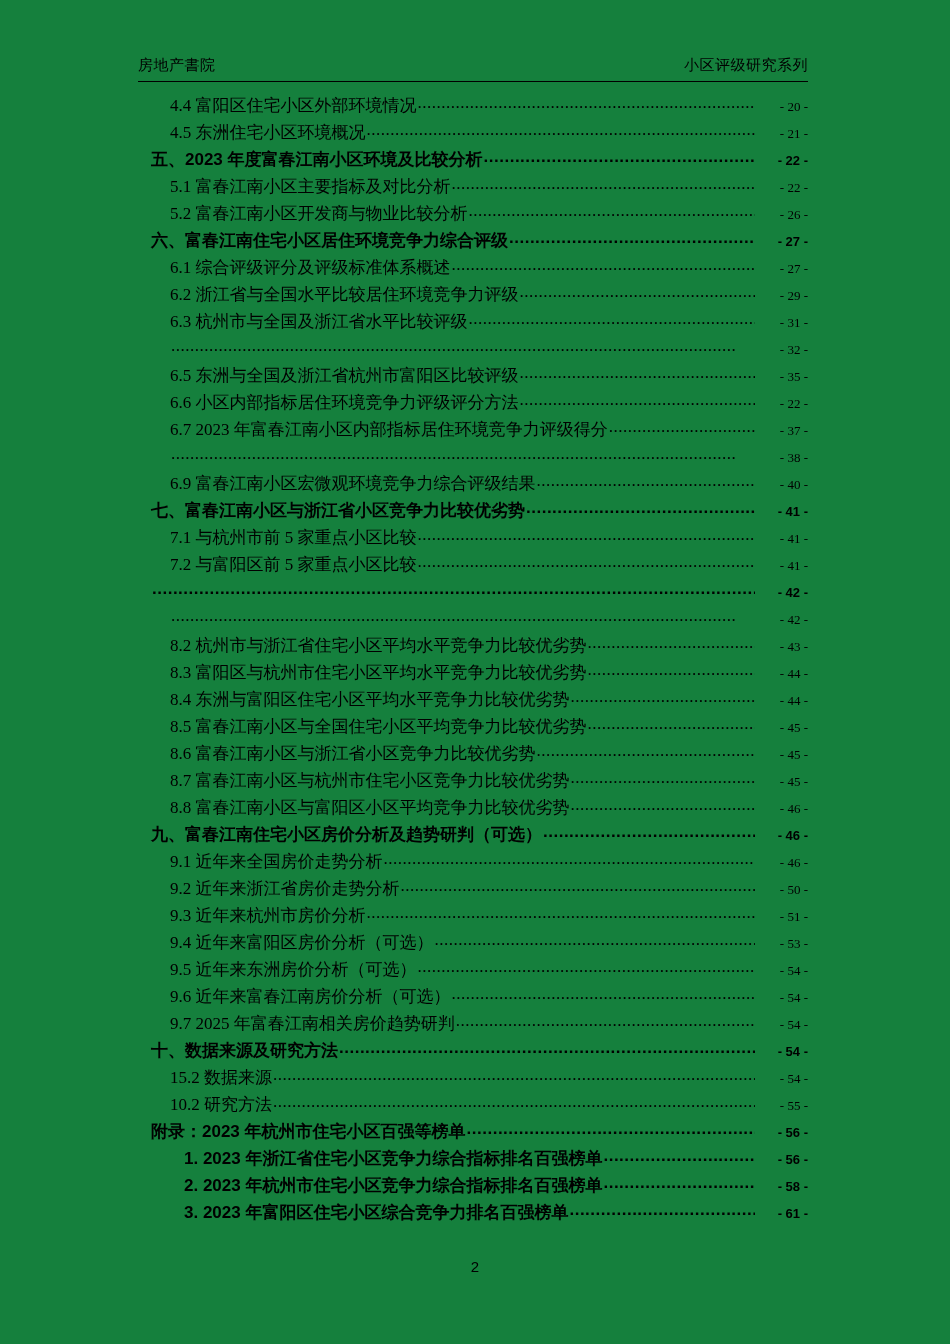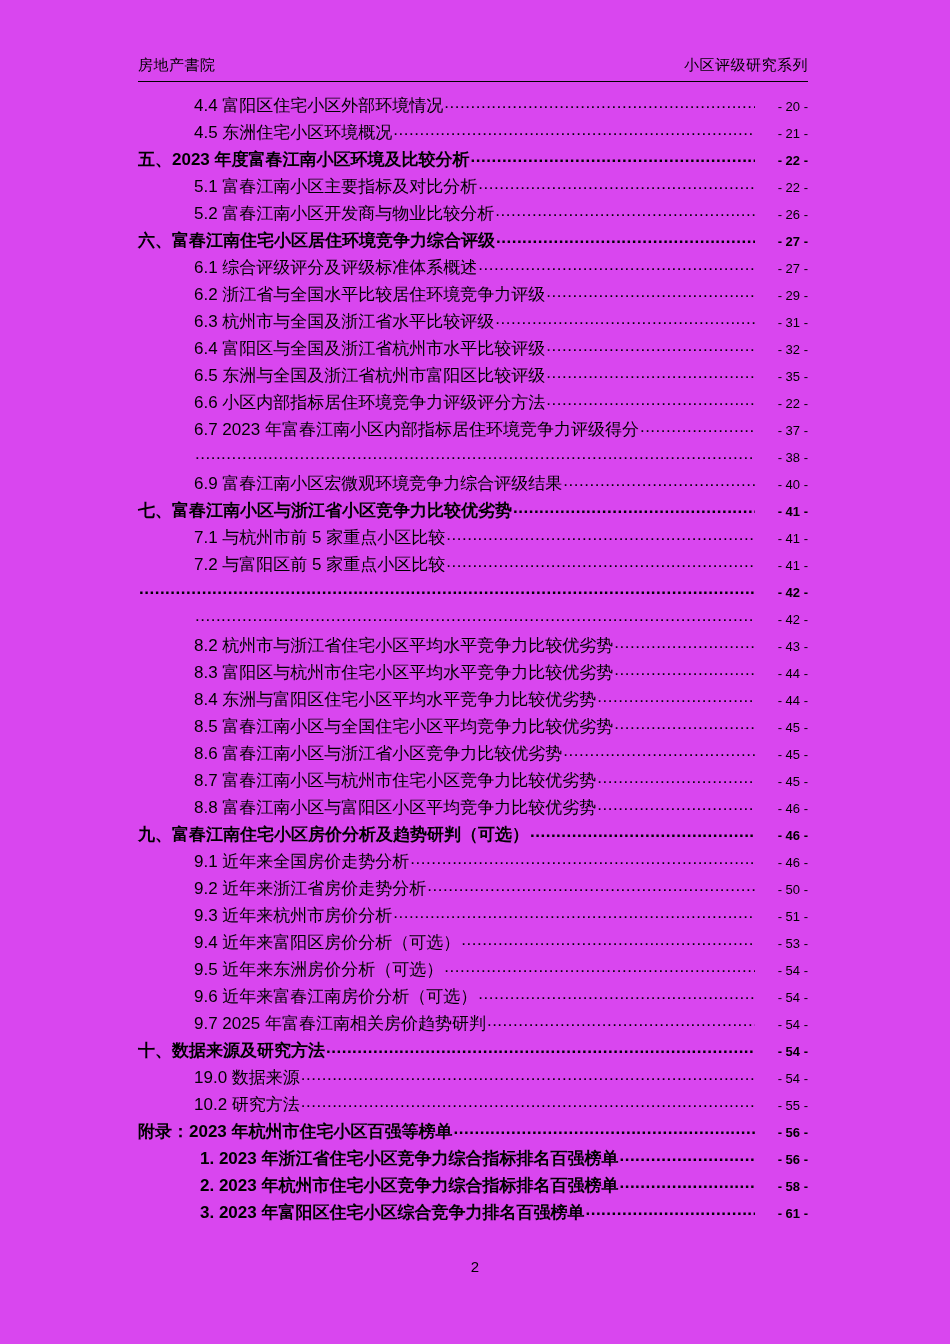--- a/index.html
+++ b/index.html
@@ -7,21 +7,21 @@
     padding: 0;
     background: #ffffff;
   }
   body {
     font-family: "Liberation Sans", "DejaVu Sans", sans-serif;
   }
   .page {
     position: relative;
     width: 950px;
     height: 1344px;
-    background: #d946ef;
+    background: #15803d;
     box-sizing: border-box;
     overflow: hidden;
   }
   .content {
     position: absolute;
     left: 138px;
     right: 142px;
     top: 56px;
   }
   
@@ -72,27 +72,28 @@
   }
   .toc-entry .page-no {
     flex: 0 0 auto;
     text-align: right;
     min-width: 52px;
     font-size: 13px;
   }
   
   .lvl1 {
     font-weight: bold;
-    margin-left: 0px;
+    margin-left: 13px;
   }
   .lvl2 {
-    margin-left: 56px;
+    margin-left: 32px;
+    font-family: Liberation Serif, serif;
   }
   .lvl2b {
-    margin-left: 62px;
+    margin-left: 46px;
     font-weight: bold;
   }
   .lvl1 .dots, .lvl2b .dots {
     font-weight: bold;
   }
   .lvl1 .page-no, .lvl2b .page-no {
     font-weight: bold;
   }
   .footer {
     position: absolute;
@@ -157,21 +158,20 @@
           <span class="label">6.2 浙江省与全国水平比较居住环境竞争力评级</span>
           <span class="dots">.......................................................................................................................</span>
           <span class="page-no">- 29 -</span>
         </div>
         <div class="toc-entry lvl2">
           <span class="label">6.3 杭州市与全国及浙江省水平比较评级</span>
           <span class="dots">.......................................................................................................................</span>
           <span class="page-no">- 31 -</span>
         </div>
         <div class="toc-entry lvl2">
-          <span class="label">6.4 富阳区与全国及浙江省杭州市水平比较评级</span>
           <span class="dots">.......................................................................................................................</span>
           <span class="page-no">- 32 -</span>
         </div>
         <div class="toc-entry lvl2">
           <span class="label">6.5 东洲与全国及浙江省杭州市富阳区比较评级</span>
           <span class="dots">.......................................................................................................................</span>
           <span class="page-no">- 35 -</span>
         </div>
         <div class="toc-entry lvl2">
           <span class="label">6.6 小区内部指标居住环境竞争力评级评分方法</span>
@@ -289,21 +289,21 @@
           <span class="label">9.7 2025 年富春江南相关房价趋势研判</span>
           <span class="dots">.......................................................................................................................</span>
           <span class="page-no">- 54 -</span>
         </div>
         <div class="toc-entry lvl1">
           <span class="label">十、数据来源及研究方法</span>
           <span class="dots">.......................................................................................................................</span>
           <span class="page-no">- 54 -</span>
         </div>
         <div class="toc-entry lvl2">
-          <span class="label">19.0 数据来源</span>
+          <span class="label">15.2 数据来源</span>
           <span class="dots">.......................................................................................................................</span>
           <span class="page-no">- 54 -</span>
         </div>
         <div class="toc-entry lvl2">
           <span class="label">10.2 研究方法</span>
           <span class="dots">.......................................................................................................................</span>
           <span class="page-no">- 55 -</span>
         </div>
         <div class="toc-entry lvl1">
           <span class="label">附录：2023 年杭州市住宅小区百强等榜单</span>

